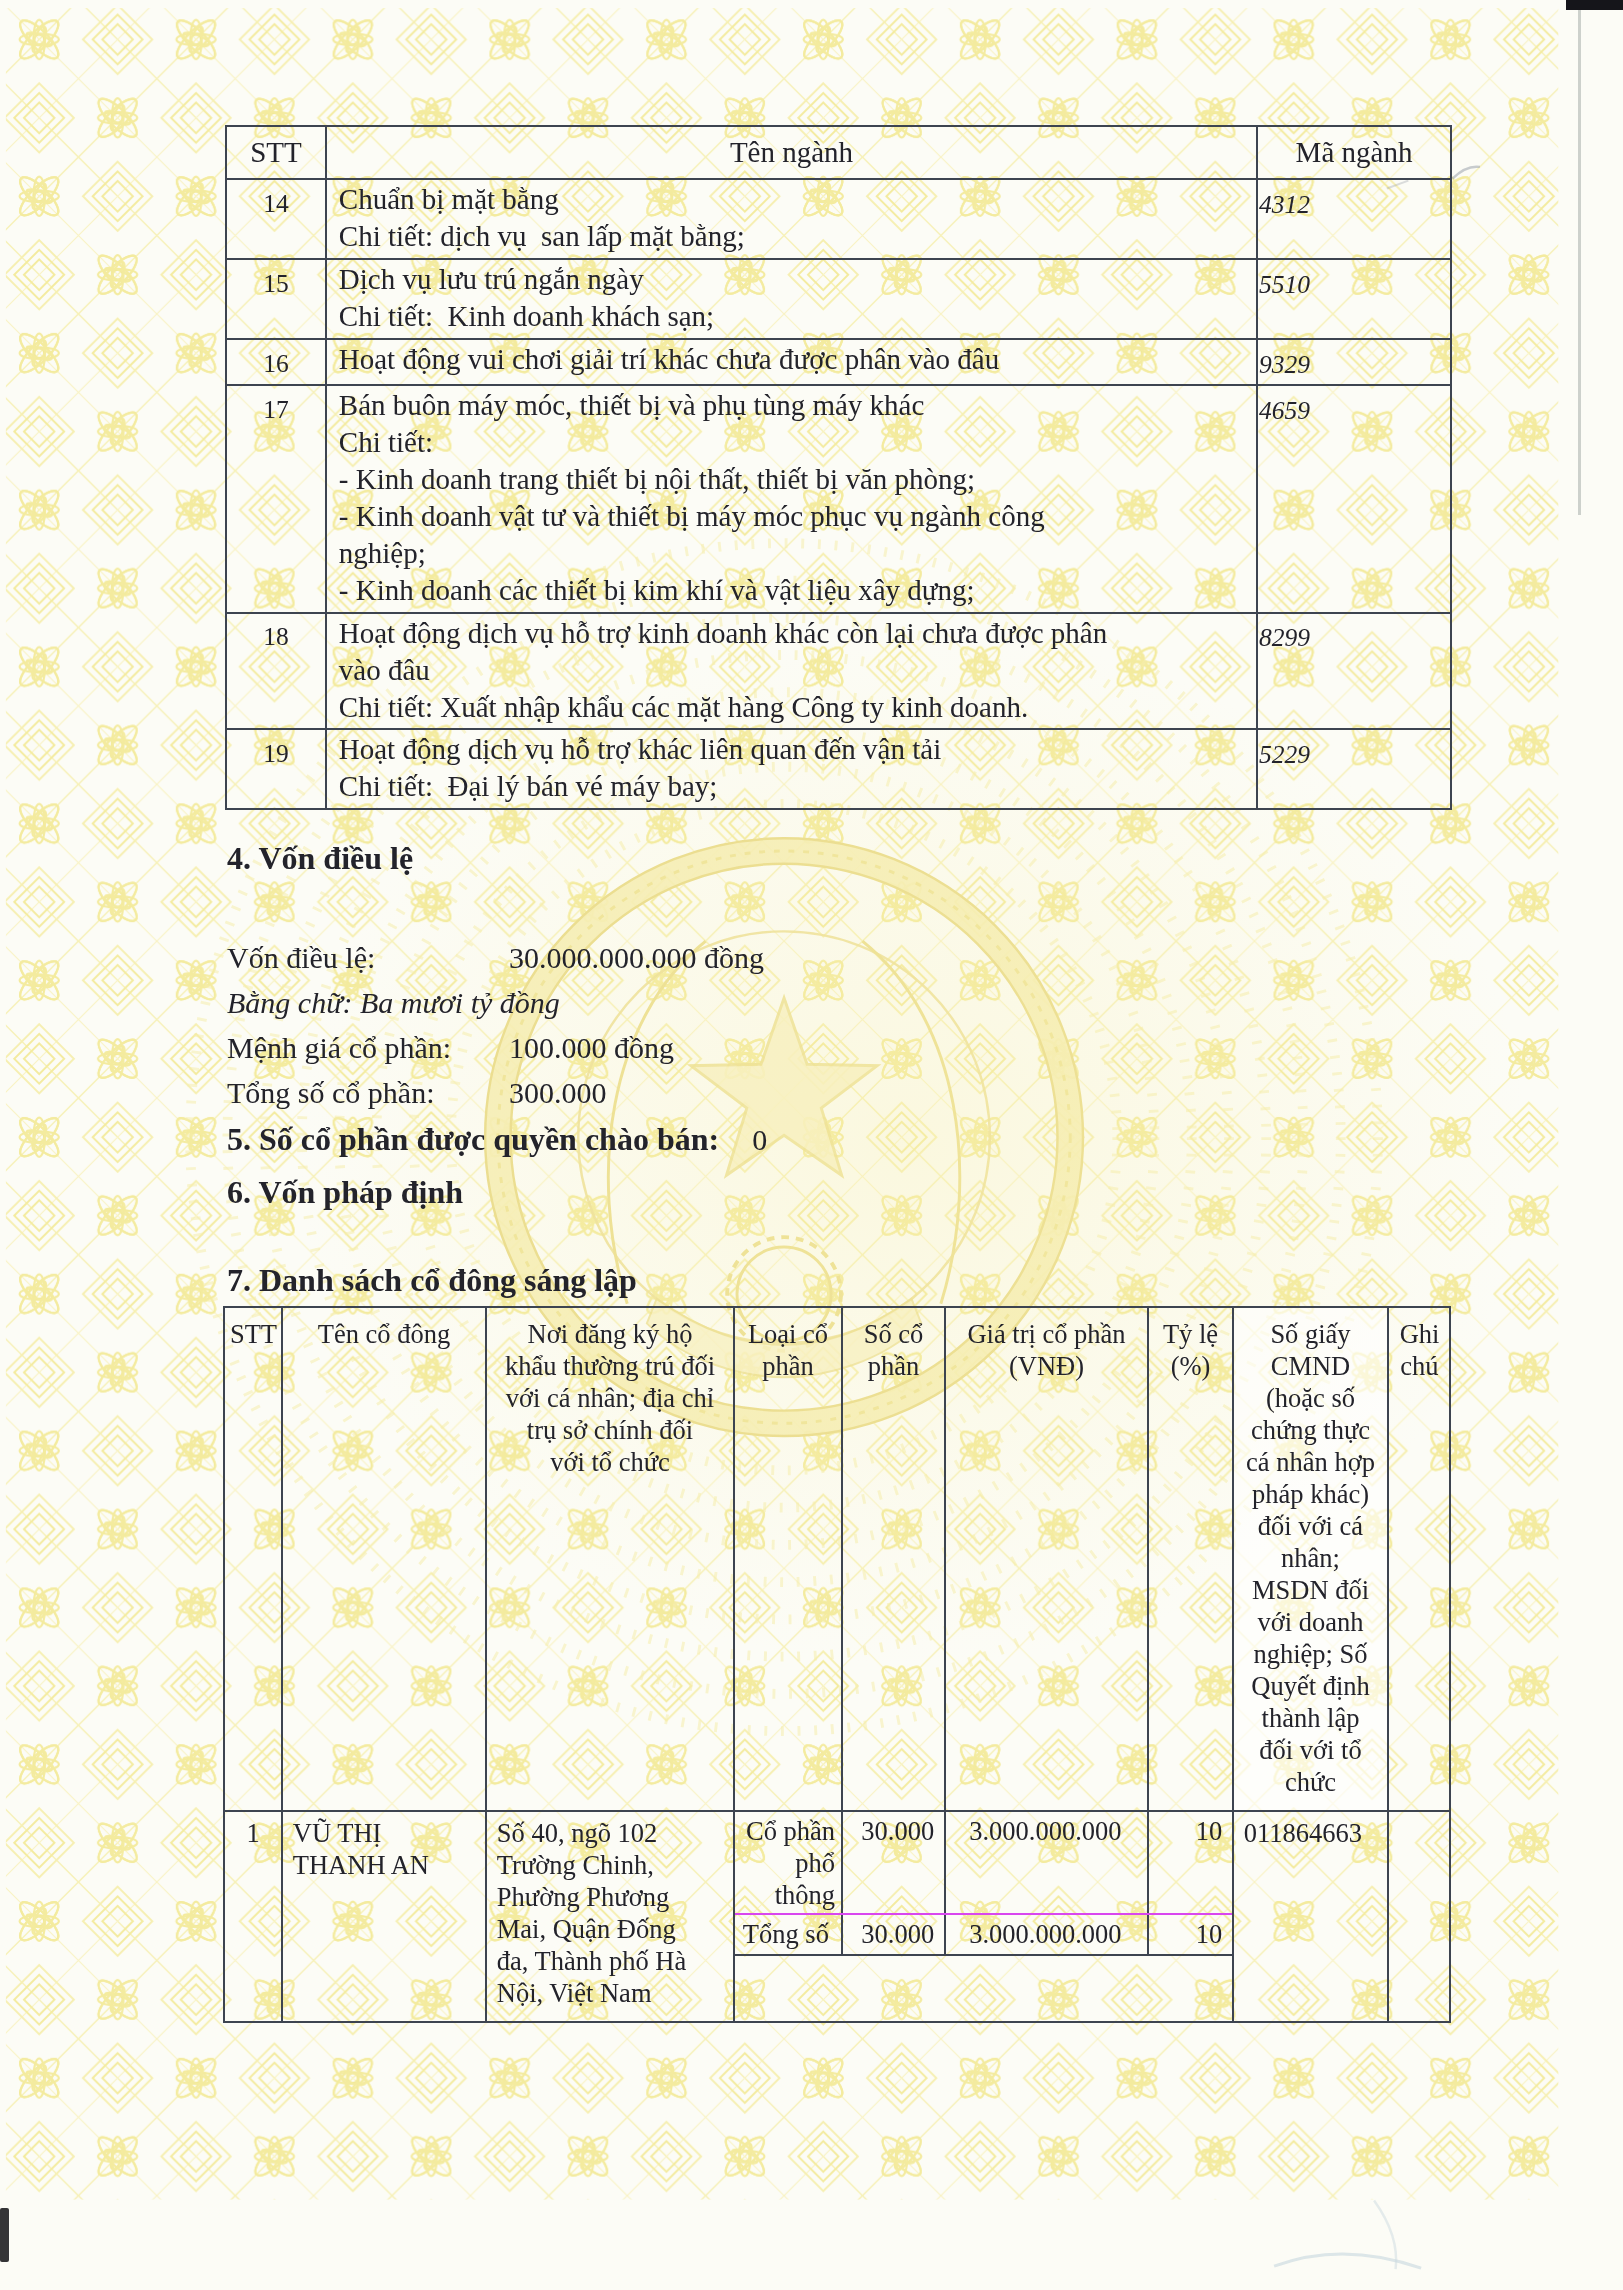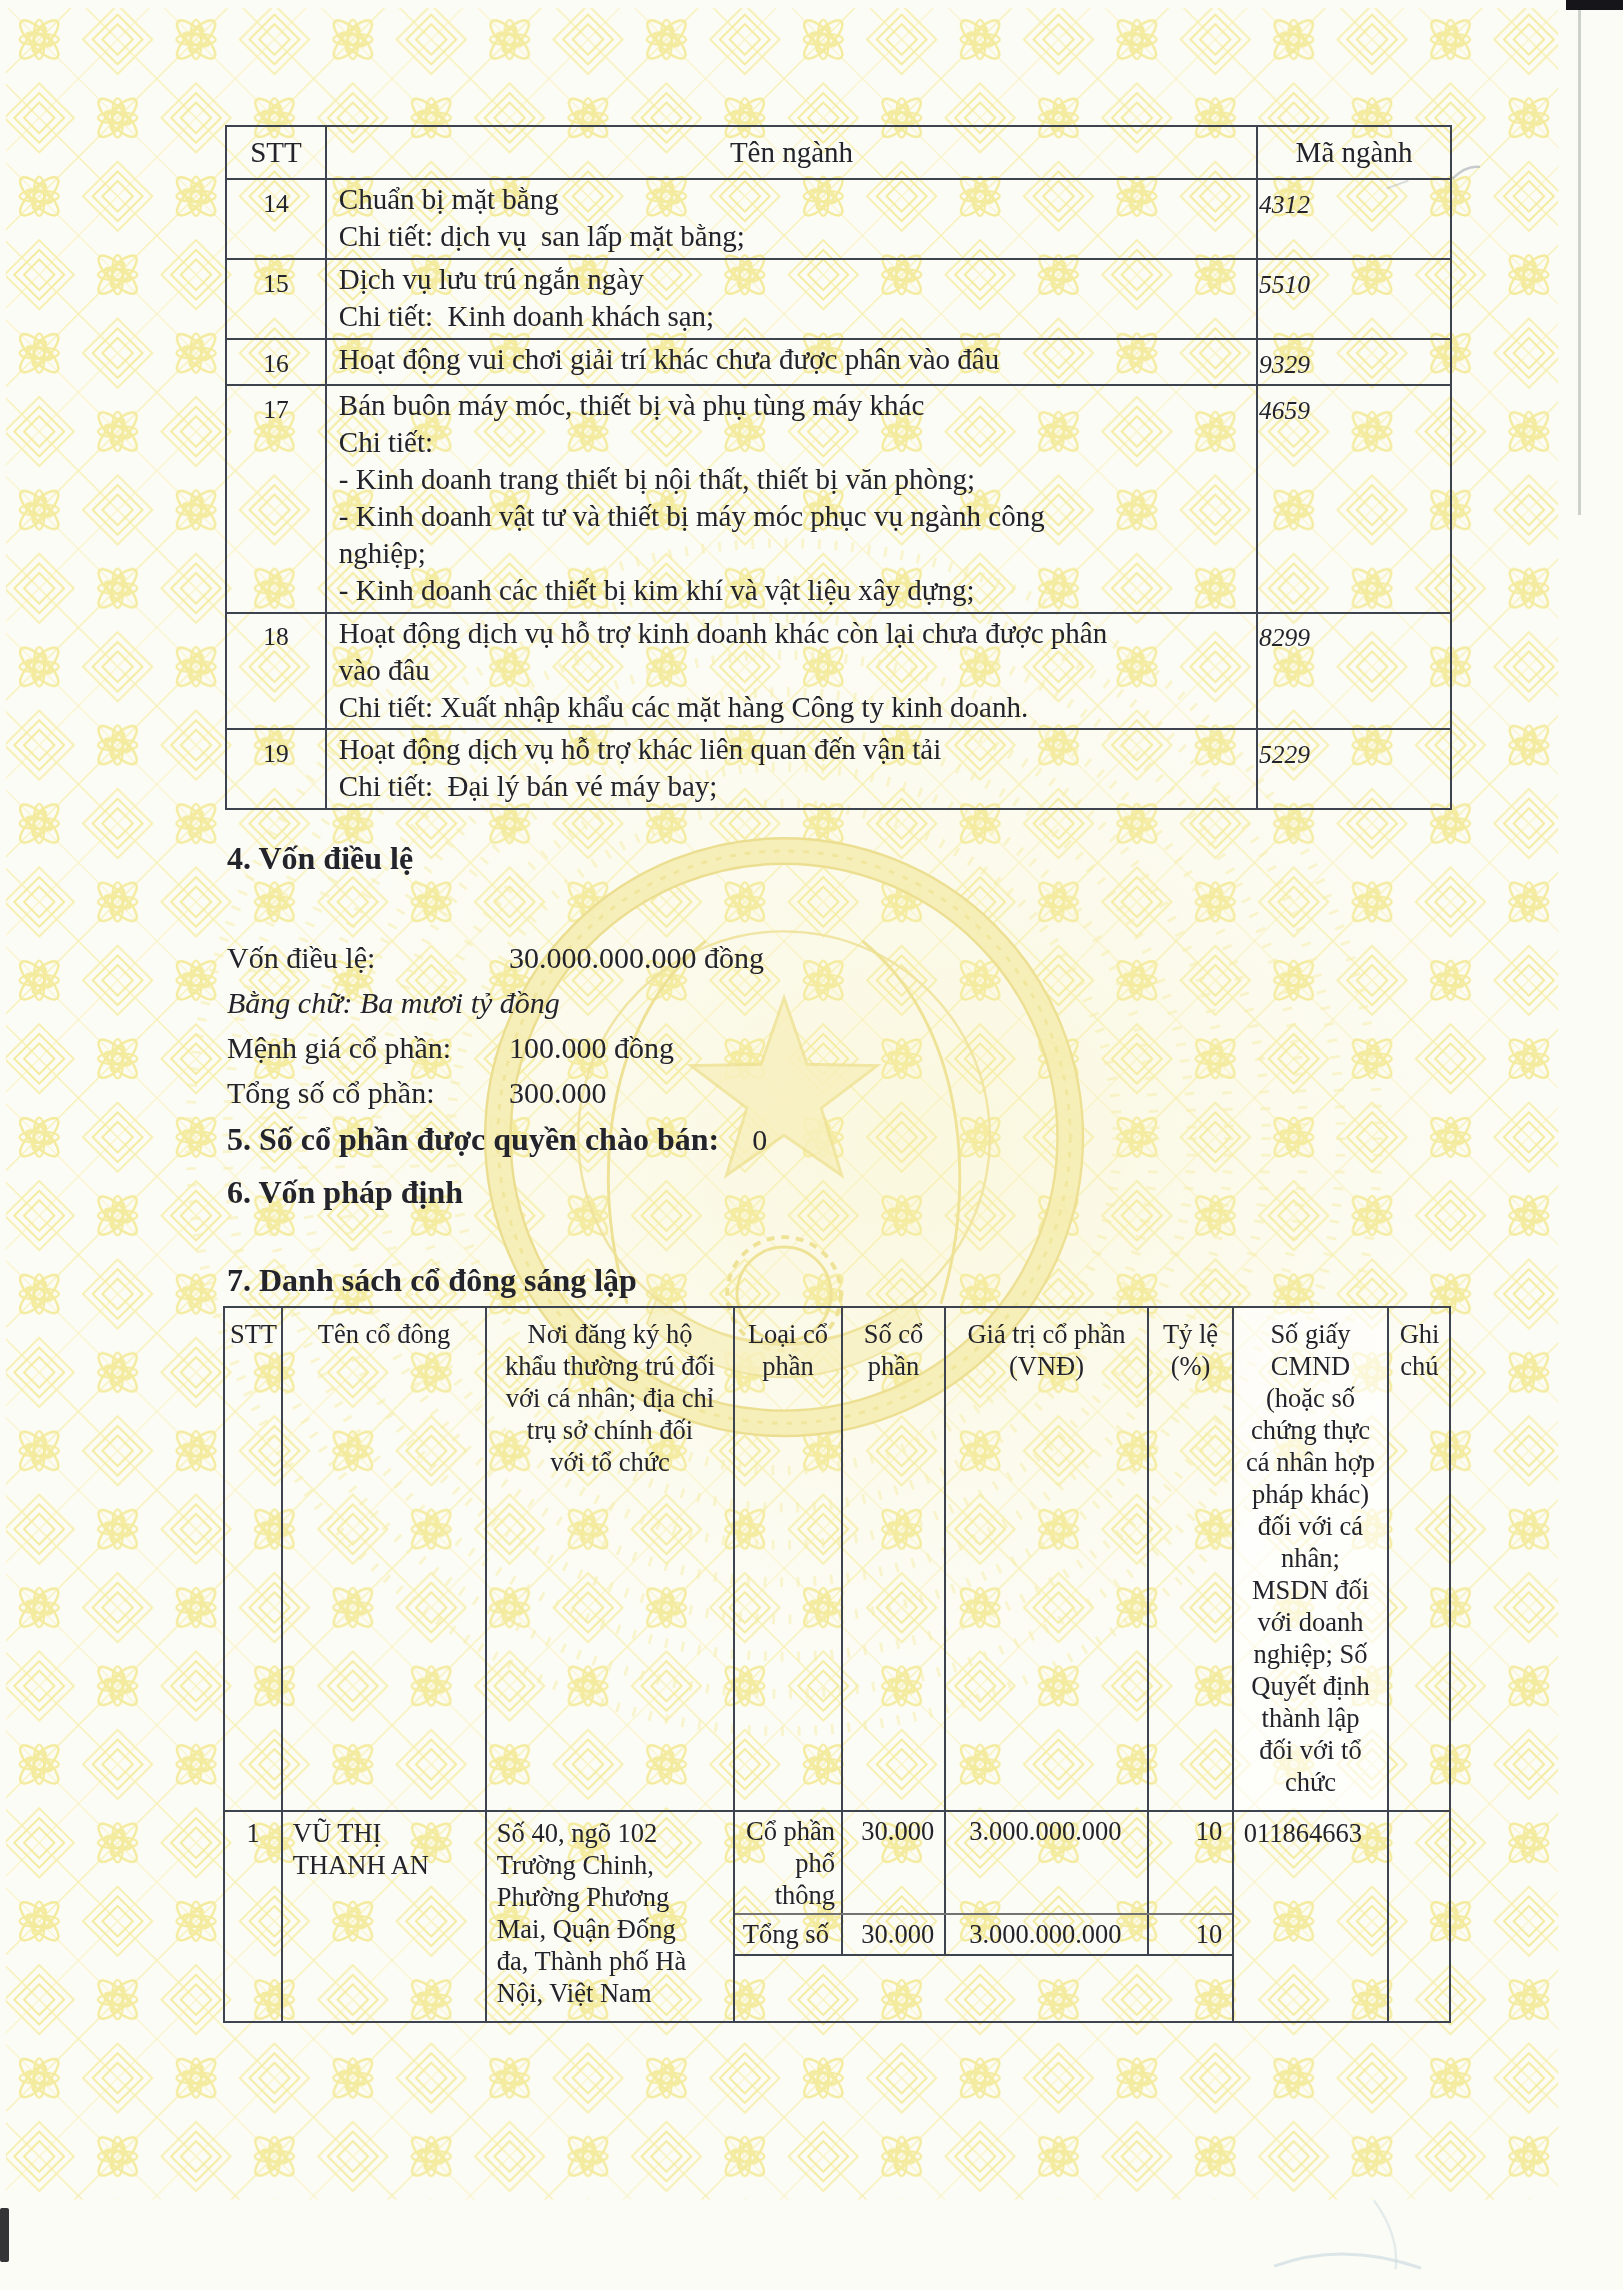--- a/index.html
+++ b/index.html
@@ -58,21 +58,21 @@
   .d-stt{text-align:center;padding-top:5.9px;}
   .d-name{padding:5.9px 5.9px 0 9.8px;white-space:pre-wrap;}
   .d-addr{padding:5.9px 5.9px 0 9.8px;white-space:pre-wrap;min-height:208px;box-sizing:border-box;}
   .d-sub{
     grid-column:4 / 8;
     display:flex;flex-direction:column;
     border-right:2px solid #3d4450;
     min-height:209px;box-sizing:border-box;
   }
   .subrow{display:grid;grid-template-columns:108px 103px 203px 1fr;box-sizing:border-box;}
-  .subA{border-bottom:2px solid #737373;min-height:103px;}
+  .subA{border-bottom:2px solid #d946ef;min-height:103px;}
   .subB{border-bottom:2px solid #3d4450;min-height:41px;}
   .subC{flex:1;}
   .sc{padding-top:3.9px;box-sizing:border-box;}
   .sc-type{text-align:right;padding-right:5.9px;white-space:pre-wrap;}
   .sc-total{text-align:left;padding-left:7.8px;}
   .sc-shares{text-align:right;padding-right:9.8px;}
   .sc-value{text-align:right;padding-right:25.5px;}
   .sc-ratio{text-align:right;padding-right:9.8px;}
   .d-cmnd{padding:5.9px 3.9px 0 9.8px;}
   .d-note{padding:5.9px 3.9px;}

